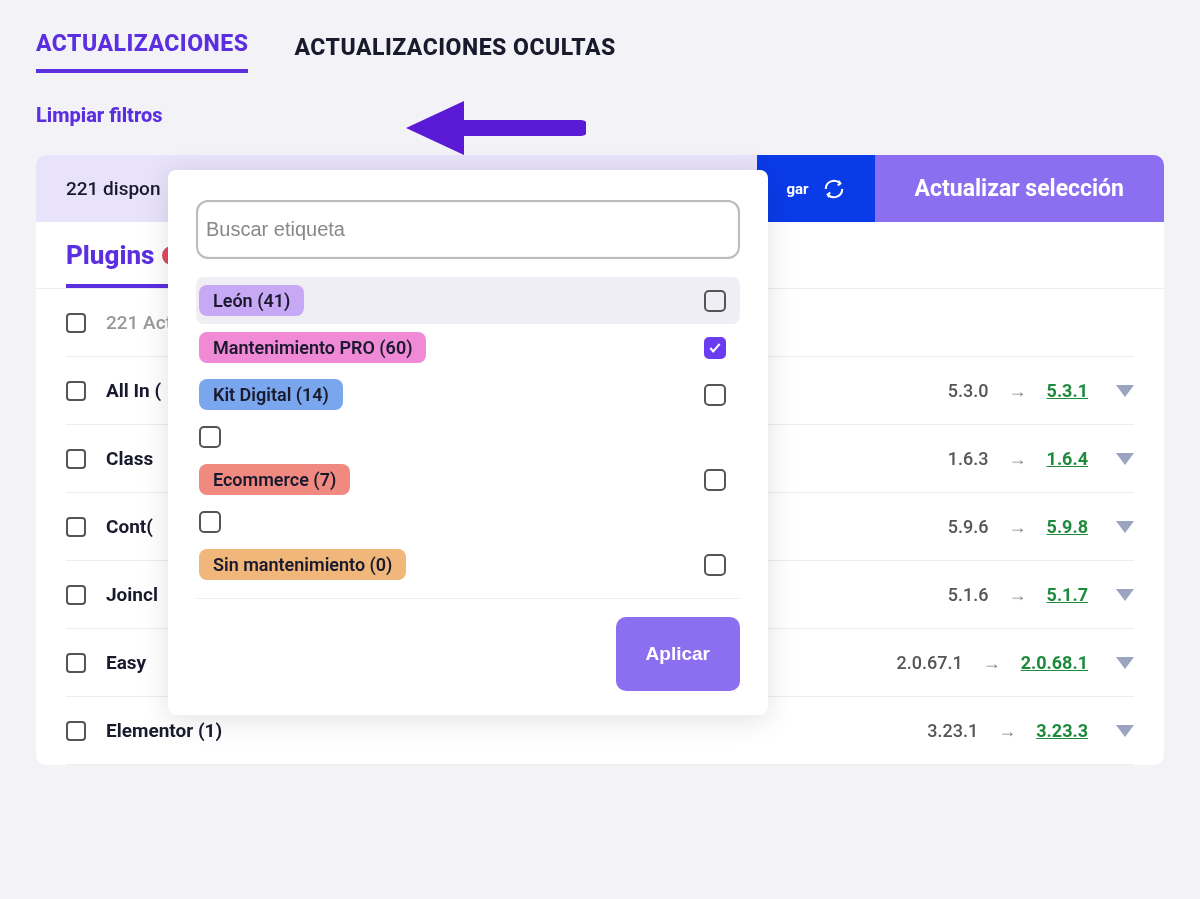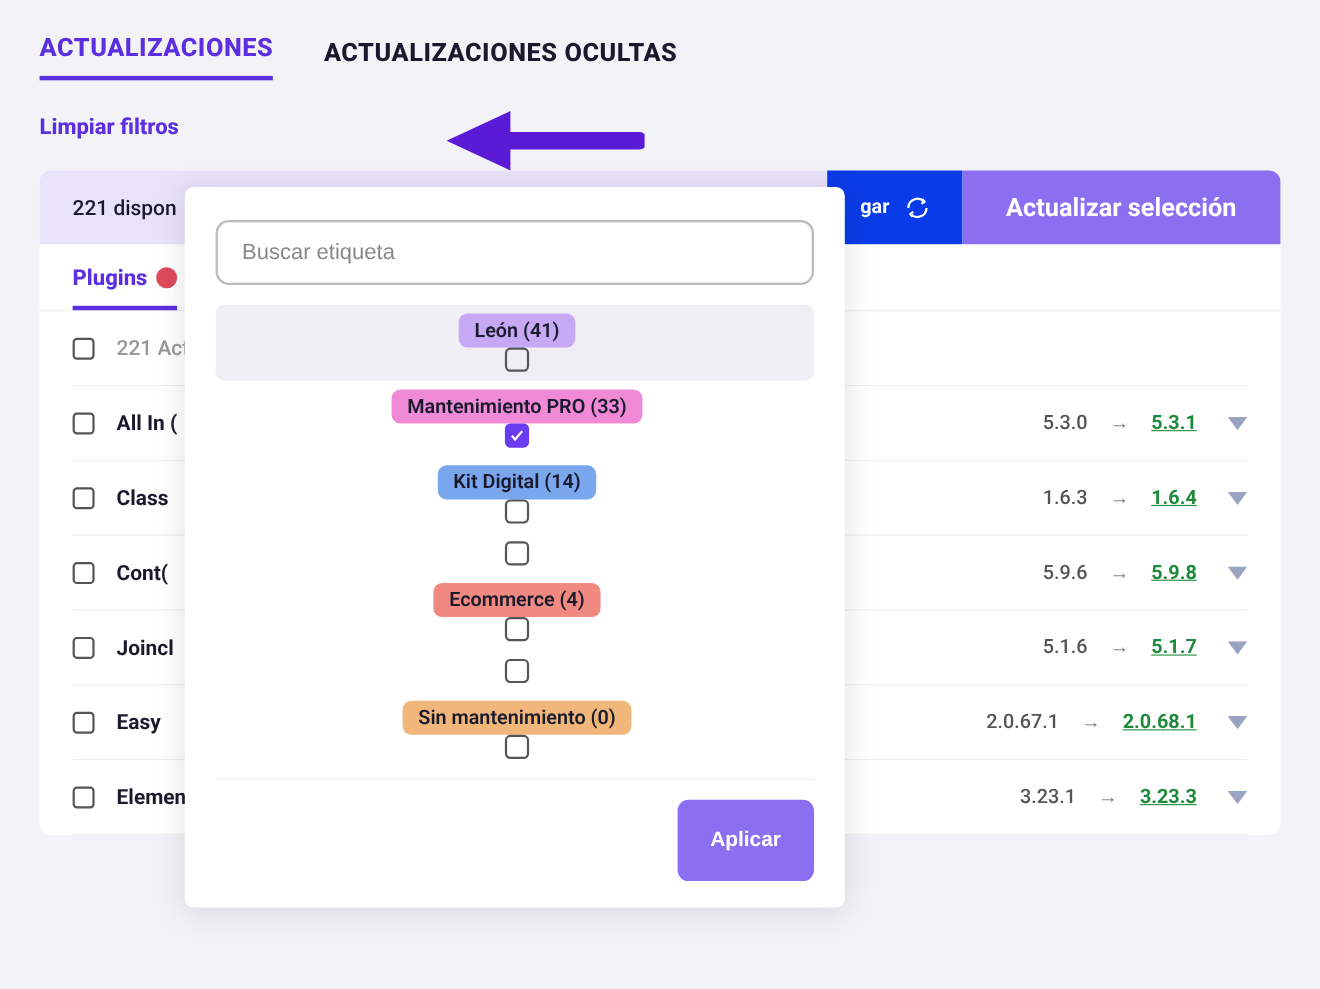--- a/index.html
+++ b/index.html
@@ -21,47 +21,47 @@
 
   
   .arrow { position: absolute; left: 370px; top: -10px; }
 
   
   .main-card { background: #fff; border-radius: 10px; overflow: visible; position: relative; }
 
   
   .action-bar { display: flex; align-items: stretch; }
   .count-box { flex: 1; background: #e9e2fb; color: #1a1a2e; font-size: 19px; font-weight: 500; padding: 22px 30px; border-top-left-radius: 10px; }
-  .reload-btn { display: flex; align-items: center; gap: 14px; background: #0a3be8; color: #fff; font-weight: 700; font-size: 18px; padding: 0 30px; cursor: pointer; }
+  .reload-btn { display: flex; align-items: center; gap: 14px; background: #0a3be8; color: #fff; font-weight: 700; font-size: 15px; padding: 0 30px; cursor: pointer; }
   .update-sel-btn { background: #8b6ff0; color: #fff; font-weight: 700; font-size: 23px; padding: 0 40px; display: flex; align-items: center; cursor: pointer; border-top-right-radius: 10px; }
 
   
   .sub-tabs { display: flex; gap: 28px; padding: 18px 30px 0 30px; border-bottom: 1px solid #eee; }
-  .sub-tab { font-size: 20px; font-weight: 800; color: #5b2ee0; padding-bottom: 14px; border-bottom: 4px solid #5b2ee0; display: flex; align-items: center; gap: 8px; }
+  .sub-tab { font-size: 26px; font-weight: 800; color: #5b2ee0; padding-bottom: 14px; border-bottom: 4px solid #5b2ee0; display: flex; align-items: center; gap: 8px; }
   .badge { background: #e04a5f; color: #fff; font-size: 13px; border-radius: 10px; padding: 2px 8px; }
 
   
   .rows { padding: 0 30px; }
   .row { display: flex; align-items: center; padding: 22px 0; border-bottom: 1px solid #eee; }
   .row:first-child .row-name { color: #999; font-weight: 500; }
   .chk { width: 20px; height: 20px; border: 2px solid #555; border-radius: 4px; flex-shrink: 0; margin-right: 20px; cursor: pointer; }
   .row-name { flex: 1; font-size: 19px; font-weight: 700; color: #1a1a2e; white-space: nowrap; overflow: hidden; }
   .ver-group { display: flex; align-items: center; gap: 20px; font-size: 18px; }
   .ver-from { color: #555; font-weight: 500; }
   .arr-right { color: #888; font-size: 18px; }
   .ver-to { color: #1e8a3b; font-weight: 700; text-decoration: underline; }
   .expand { margin-left: 28px; color: #9aa3c0; cursor: pointer; }
   .expand svg { display:block; }
 
   
   .dropdown { position: absolute; top: 170px; left: 168px; width: 600px; background: #fff; border-radius: 8px; box-shadow: 0 4px 30px rgba(0,0,0,0.12); padding: 30px 28px 24px 28px; z-index: 50; }
-  .search { width: 100%; padding: 16px 22px; font-size: 20px; border: 2px solid #bbb; border-radius: 12px; outline: none; color: #8b5cf6; box-shadow: inset 0 0 0 1px rgba(0,0,0,0.03); }
+  .search { width: 100%; padding: 16px 8px; font-size: 20px; border: 2px solid #bbb; border-radius: 12px; outline: none; color: #8b5cf6; box-shadow: inset 0 0 0 1px rgba(0,0,0,0.03); }
   .search::placeholder { color: #888; }
   .tag-list { margin-top: 18px; border-bottom: 1px solid #eee; padding-bottom: 10px; }
-  .tag-row { display: flex; align-items: center; justify-content: space-between; padding: 8px 14px 8px 18px; border-radius: 8px; flex-direction: column; }
+  .tag-row { display: flex; align-items: center; justify-content: space-between; padding: 8px 14px 8px 3px; border-radius: 8px; }
   .tag-row.hl { background: #efeef4; }
   .tag-pill { display: inline-block; padding: 5px 14px; border-radius: 8px; font-size: 18px; font-weight: 600; color: #1a1a2e; }
   .tag-chk { width: 22px; height: 22px; border: 2px solid #555; border-radius: 5px; cursor: pointer; flex-shrink: 0; display:flex; align-items:center; justify-content:center; }
   .tag-chk.checked { background: #6a3bf0; border-color: #6a3bf0; }
   .tag-chk.checked svg { display:block; }
   .tag-chk svg { display:none; }
   .apply-row { display: flex; justify-content: flex-end; margin-top: 18px; }
   .apply-btn { background: #8b6ff0; color: #fff; font-weight: 600; font-size: 19px; padding: 26px 30px; border-radius: 10px; cursor: pointer; border: none; }
 </style>
 </head>
@@ -201,40 +201,40 @@
   <div class="dropdown">
     <input class="search" placeholder="Buscar etiqueta" style="">
     <div class="tag-list" id="tag-list">
         <div class="tag-row hl">
     <span class="tag-pill" style="background:#c7a8f5">León (41)</span>
     <span class="tag-chk ">
       
     </span>
         </div>
         <div class="tag-row">
-    <span class="tag-pill" style="background:#f089d6">Mantenimiento PRO (33)</span>
+    <span class="tag-pill" style="background:#f089d6">Mantenimiento PRO (60)</span>
     <span class="tag-chk checked">
       <svg width="14" height="14" viewBox="0 0 24 24" fill="none" stroke="#fff" stroke-width="3.5">
               <polyline points="4 12 9 18 20 5"></polyline>
             </svg>
     </span>
         </div>
         <div class="tag-row">
     <span class="tag-pill" style="background:#7aa6ee">Kit Digital (14)</span>
     <span class="tag-chk ">
       
     </span>
         </div>
         <div class="tag-row">
     <span class="tag-chk ">
       
     </span>
         </div>
         <div class="tag-row">
-    <span class="tag-pill" style="background:#f08a81">Ecommerce (4)</span>
+    <span class="tag-pill" style="background:#f08a81">Ecommerce (7)</span>
     <span class="tag-chk ">
       
     </span>
         </div>
         <div class="tag-row">
     <span class="tag-chk ">
       
     </span>
         </div>
         <div class="tag-row">

